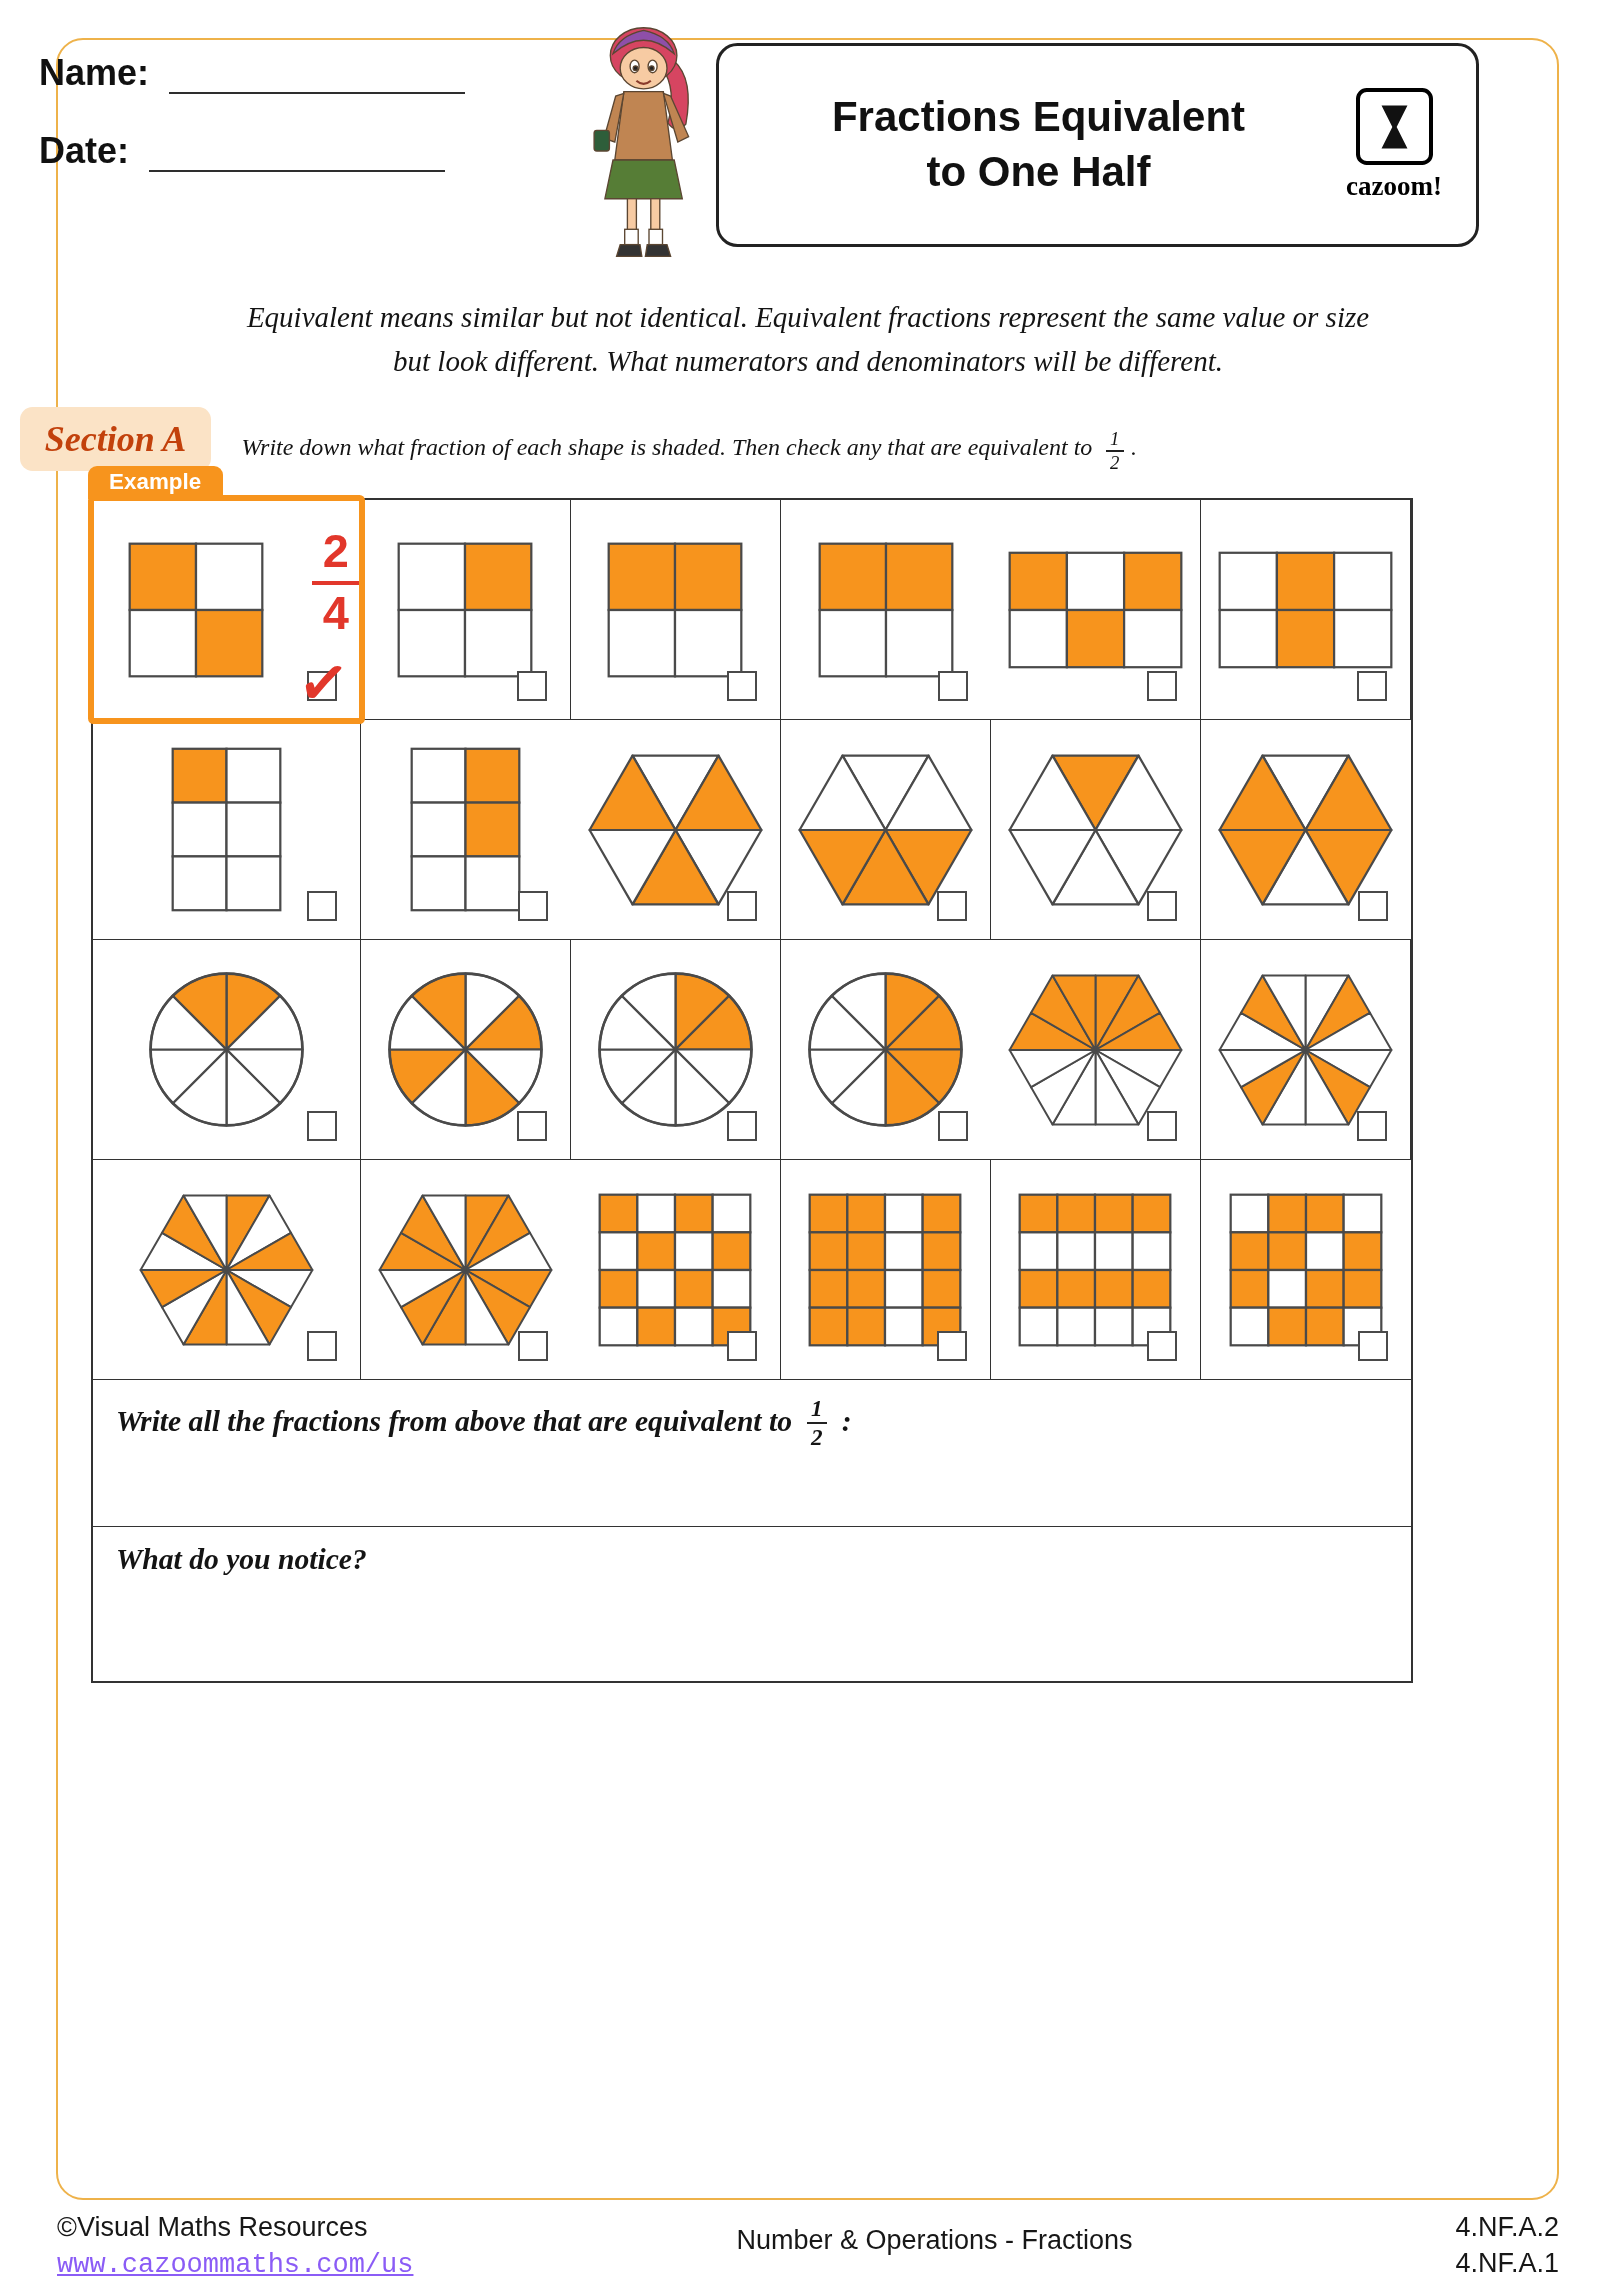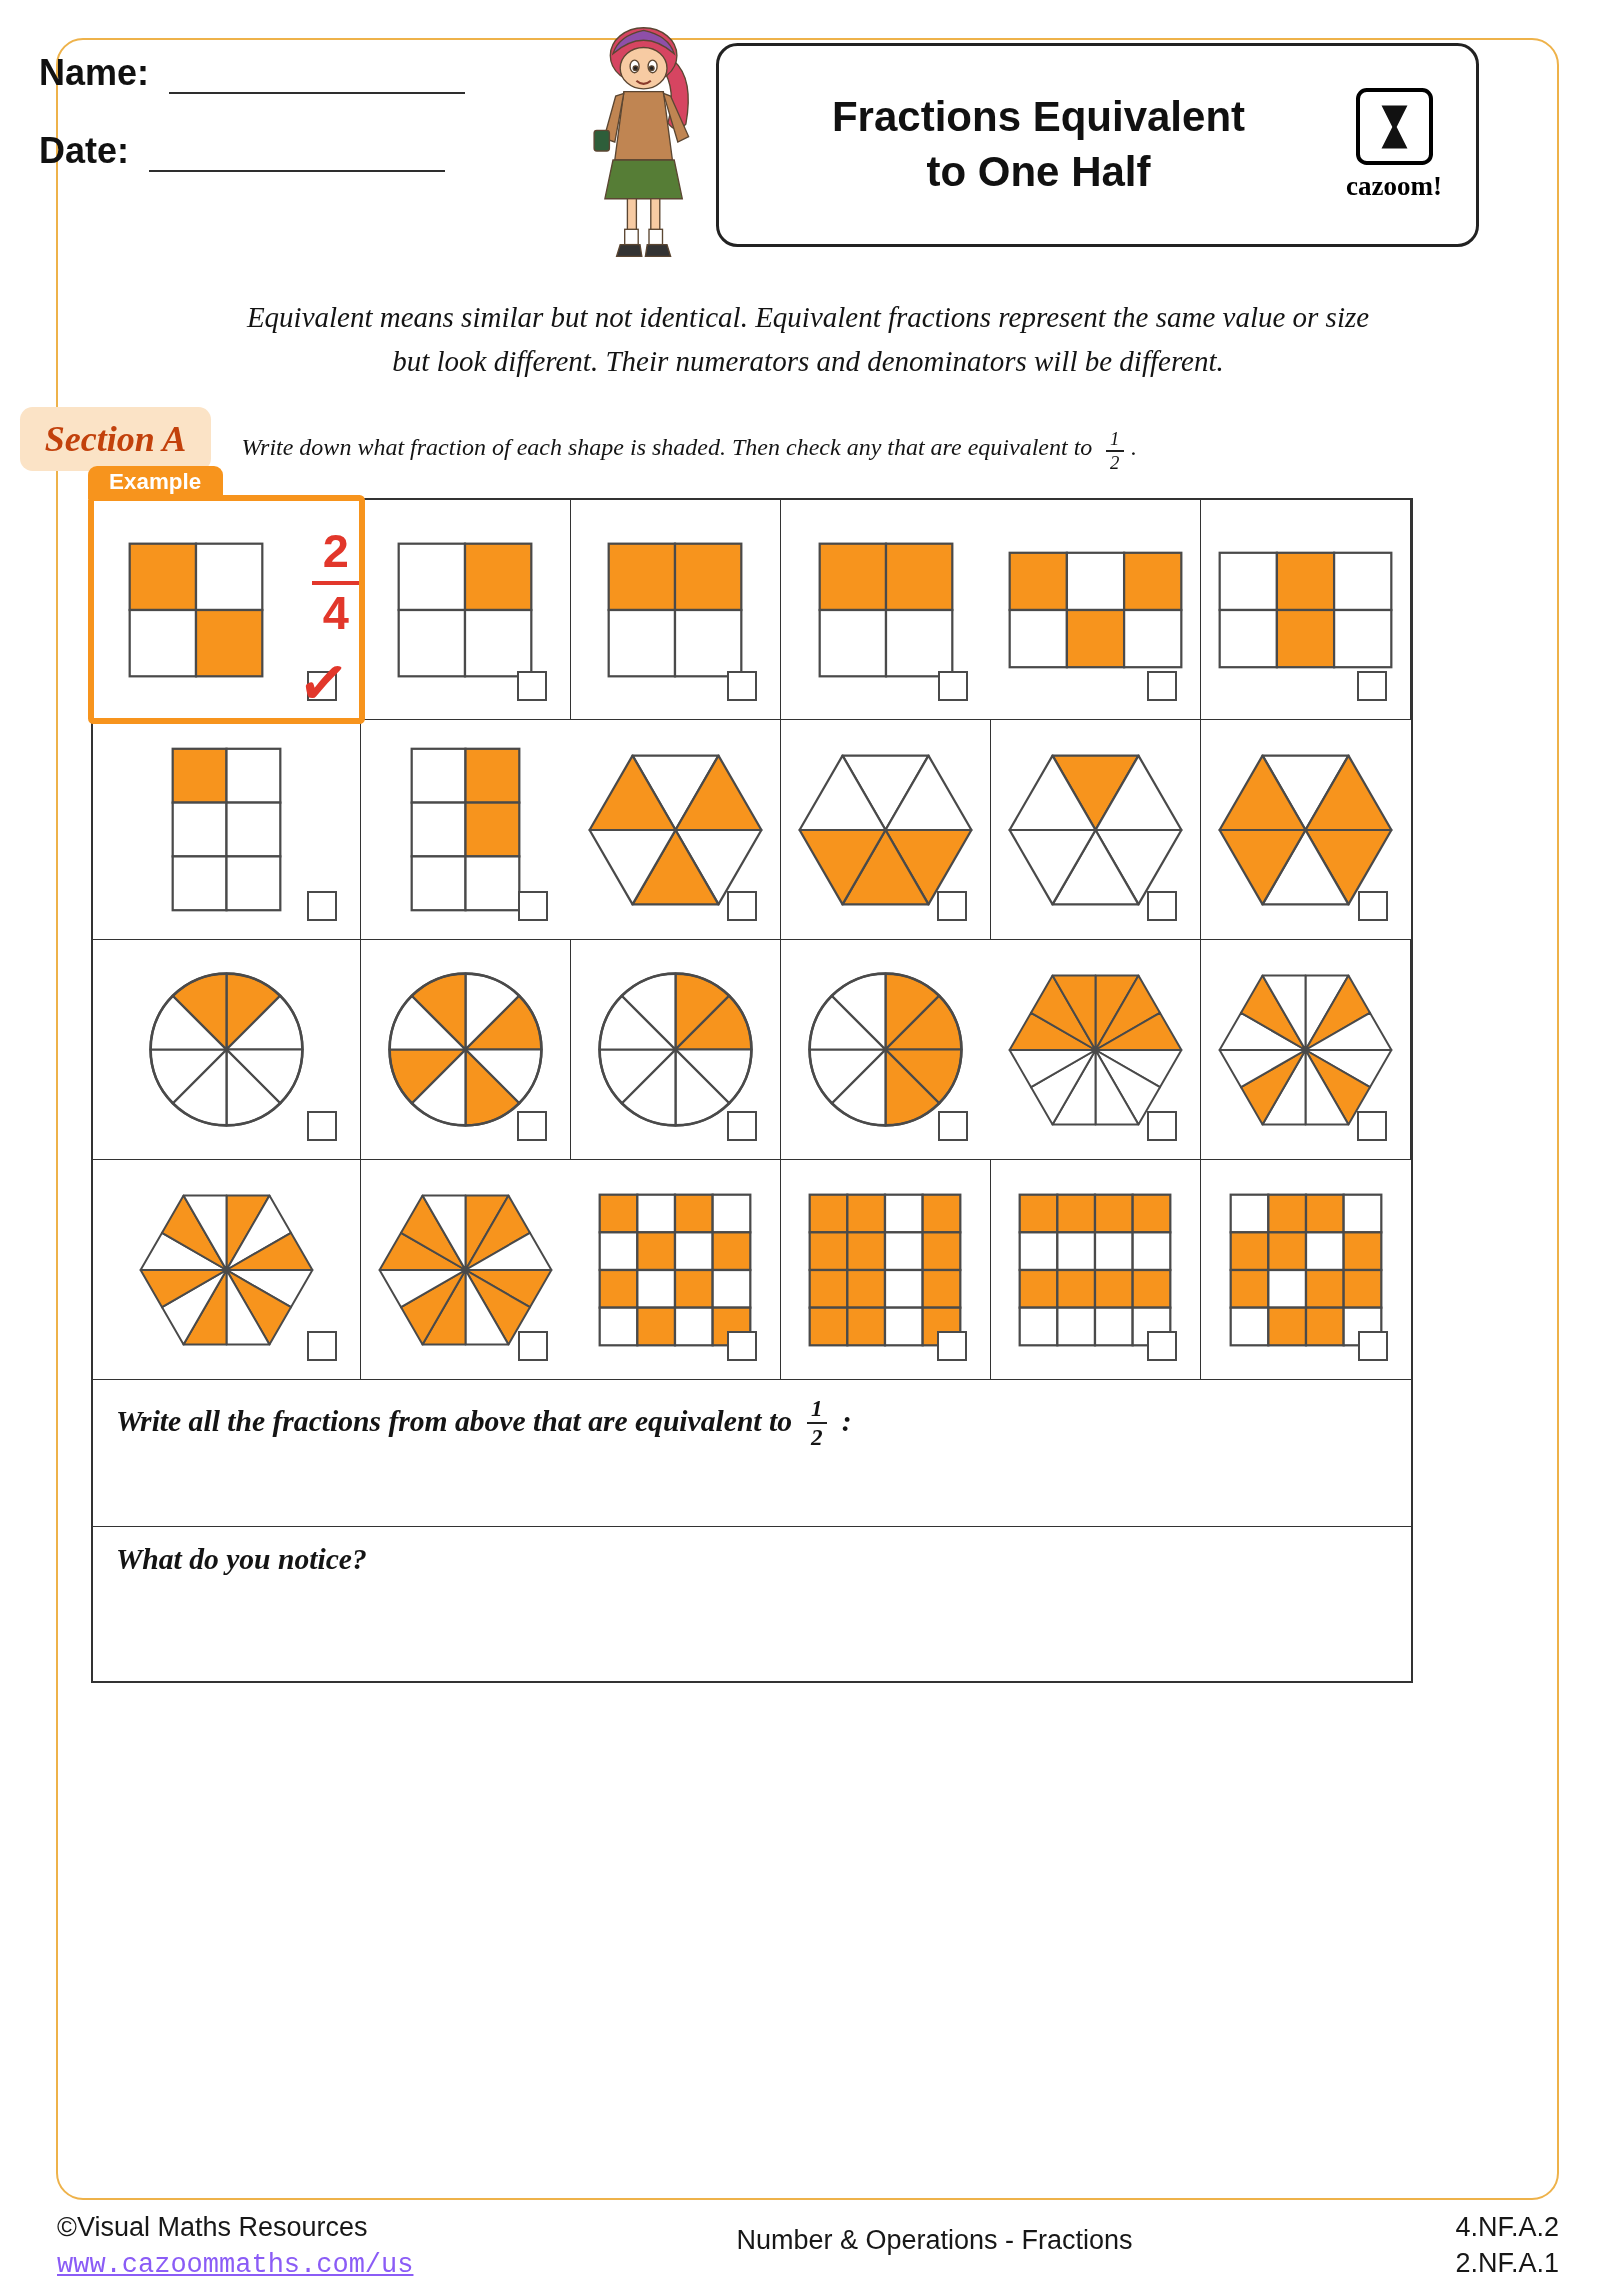--- a/index.html
+++ b/index.html
@@ -107,21 +107,21 @@
         <svg width="47" height="54" viewBox="0 0 40 50">
             <path d="M8 5 H32 L22 25 L32 45 H8 L18 25 Z" fill="#111"></path>
           </svg>
       </div>
       <div class="logo-text">cazoom!</div>
     </div>
   </div>
 
   <div class="intro">
     <div>Equivalent means similar but not identical. Equivalent fractions represent the same value or size</div>
-    <div>but look different. Their numerators and denominators will be different.</div>
+    <div>but look different. What numerators and denominators will be different.</div>
   </div>
 
   <div class="section-row">
     <span class="section-pill">Section A</span>
     <span class="instruction">
       <span>Write down what fraction of each shape is shaded. Then check any that are equivalent to</span>
       <span class="sfrac"><span class="sn">1</span><span class="sd">2</span></span><span>.</span>
     </span>
   </div>
 
@@ -477,17 +477,17 @@
   </div>
 
   <div class="footer">
     <div class="footer-left">
       <div>©Visual Maths Resources</div>
       <a class="footer-url">www.cazoommaths.com/us</a>
     </div>
     <div class="footer-center">Number &amp; Operations - Fractions</div>
     <div class="footer-right">
       <div>4.NF.A.2</div>
-      <div>2.NF.A.1</div>
+      <div>4.NF.A.1</div>
     </div>
   </div>
 </div>
 
 
 </body></html>

